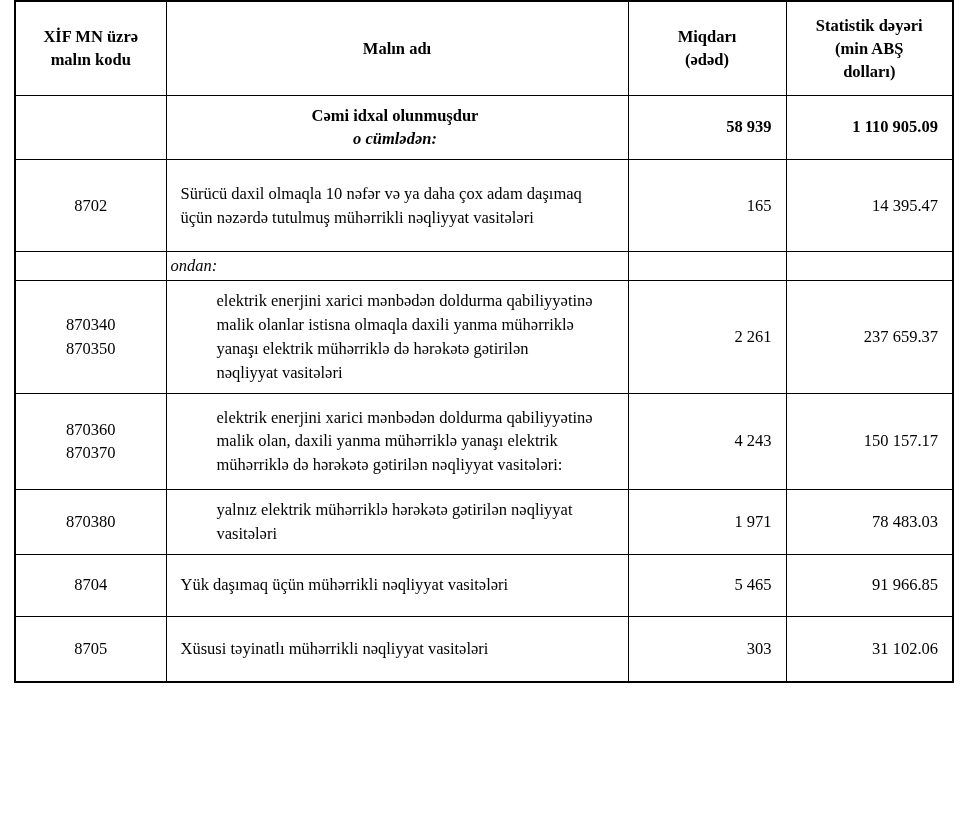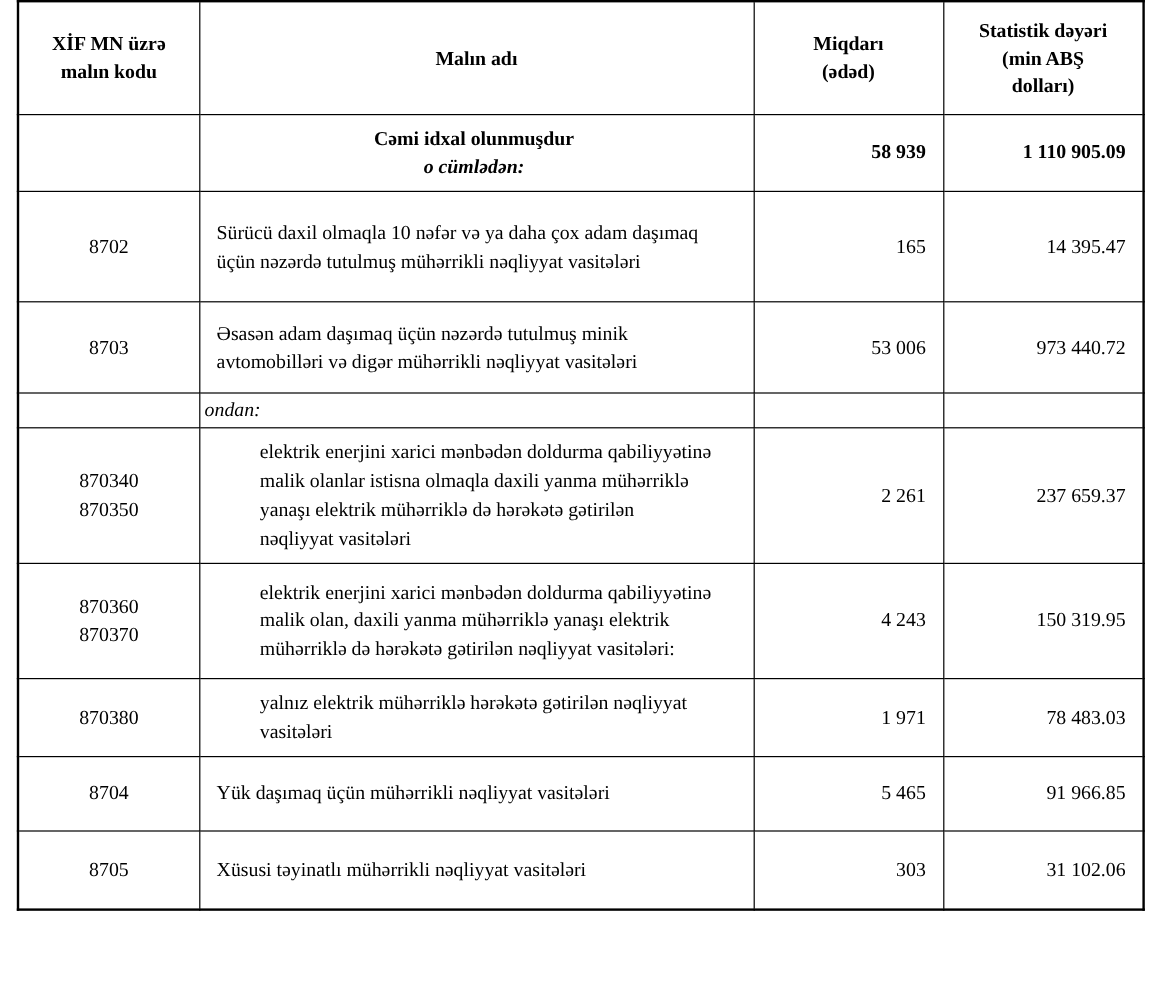--- a/index.html
+++ b/index.html
@@ -100,26 +100,20 @@
         <td class="num">1 110 905.09</td>
       </tr>
 
       <tr class="r-8702">
         <td class="code">8702</td>
         <td class="name">Sürücü daxil olmaqla 10 nəfər və ya daha çox adam daşımaq üçün nəzərdə tutulmuş mühərrikli nəqliyyat vasitələri</td>
         <td class="num">165</td>
         <td class="num">14 395.47</td>
       </tr>
 
-      <tr class="r-8703">
-        <td class="code">8703</td>
-        <td class="name">Əsasən adam daşımaq üçün nəzərdə tutulmuş minik avtomobilləri və digər mühərrikli nəqliyyat vasitələri</td>
-        <td class="num">53 006</td>
-        <td class="num">973 440.72</td>
-      </tr>
 
       <tr class="r-ondan">
         <td class="code"></td>
         <td class="name">ondan:</td>
         <td class="num"></td>
         <td class="num"></td>
       </tr>
 
       <tr class="r-italic r-870340">
         <td class="code">870340
@@ -127,21 +121,21 @@
         <td class="name">elektrik enerjini xarici mənbədən doldurma qabiliyyətinə malik olanlar istisna olmaqla daxili yanma mühərriklə yanaşı elektrik mühərriklə də hərəkətə gətirilən nəqliyyat vasitələri</td>
         <td class="num">2 261</td>
         <td class="num">237 659.37</td>
       </tr>
 
       <tr class="r-italic r-870360">
         <td class="code">870360
 870370</td>
         <td class="name">elektrik enerjini xarici mənbədən doldurma qabiliyyətinə malik olan, daxili yanma mühərriklə yanaşı elektrik mühərriklə də hərəkətə gətirilən nəqliyyat vasitələri:</td>
         <td class="num">4 243</td>
-        <td class="num">150 319.95</td>
+        <td class="num">150 157.17</td>
       </tr>
 
       <tr class="r-italic r-870380">
         <td class="code">870380</td>
         <td class="name">yalnız elektrik mühərriklə hərəkətə gətirilən nəqliyyat vasitələri</td>
         <td class="num">1 971</td>
         <td class="num">78 483.03</td>
       </tr>
 
       <tr class="r-8704">

